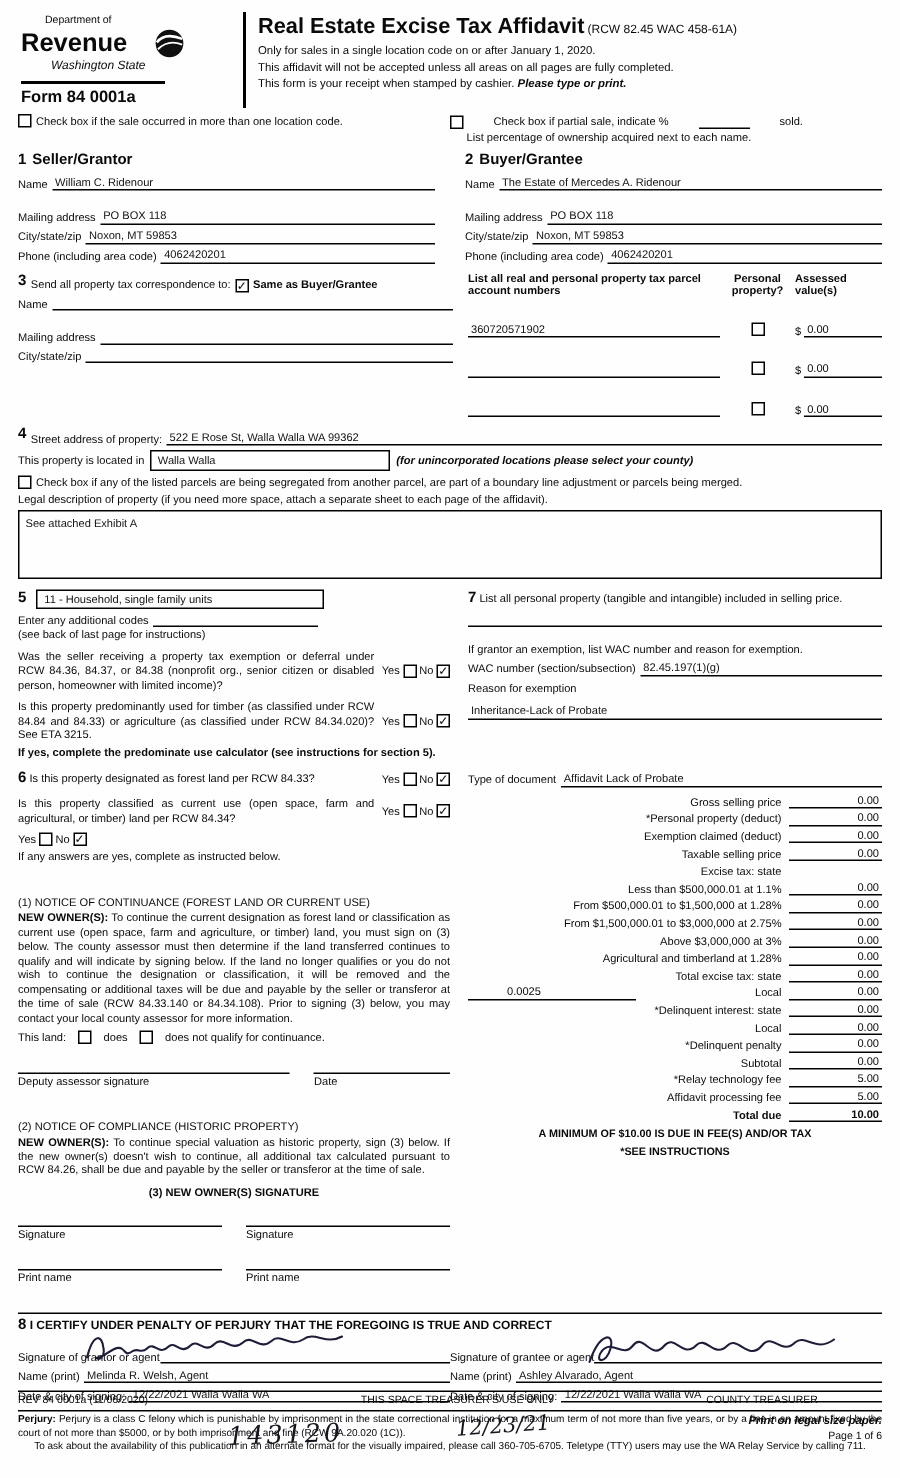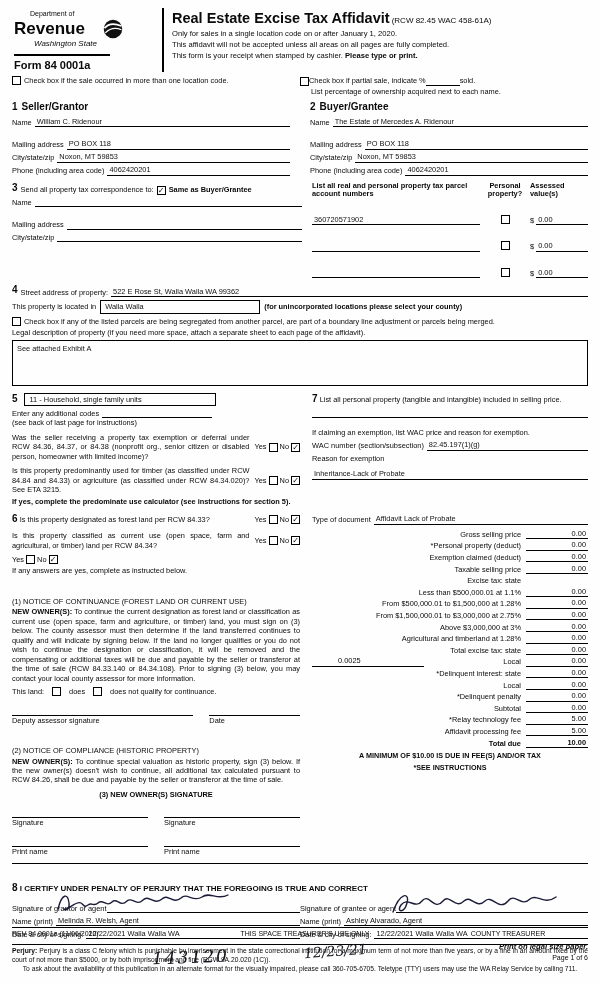--- a/index.html
+++ b/index.html
@@ -1,20 +1,20 @@
 <!DOCTYPE html>
 <html><head>
 <meta charset="utf-8">
 <style>
   html,body{margin:0;padding:0}
   body{width:600px;height:985px;background:#ffffff}
   .page{position:relative;width:600px;height:985px;box-sizing:border-box;padding:8px 12px 0;
         background:#fefefe;color:#0a0a0a;font-family:"Liberation Sans","DejaVu Sans",sans-serif;
         font-size:7.4px;line-height:1.28;overflow:hidden}
-  b{font-weight:bold}.it{}
+  b{font-weight:bold}.it{font-style:italic}
   .cb{display:inline-flex;justify-content:center;align-items:center;width:7px;height:7px;border:1px solid #000;
       font-size:8px;line-height:7px;background:#fff;flex:none;vertical-align:-1px;overflow:hidden}
   .fl{border-bottom:1px solid #000;min-height:9px;padding:0 2px}
   .grow{flex:1}
   .typed{color:#111}
   .hand{font-family:"DejaVu Serif",serif;font-style:italic;color:#15151e}
   
   .hdr{display:flex}
   .hdr-left{width:150px;padding:2px 6px 0 2px;box-sizing:border-box}
   .dept-small{font-size:7px;margin-left:16px}
@@ -24,21 +24,21 @@
   .dept-sub{font-size:8px;font-style:italic;margin-left:20px}
   .form-no{font-size:11px;font-weight:bold;margin-top:5px;border-top:2px solid #000;padding-top:2px;width:96px}
   .hdr-right{flex:1;border-left:2px solid #000;padding:1px 0 0 8px}
   .title{font-size:14.5px;font-weight:bold}
   .title-ref{font-size:8px}
   .sub{font-size:7.6px;margin-top:1.5px}
   
   .topchecks{display:flex;margin-top:4px}
   .tc-left{width:288px;display:flex;gap:3px;align-items:flex-start}
   .tc-right{flex:1}
-  .tc-line1{display:flex;gap:0;align-items:flex-end}
+  .tc-line1{display:flex;gap:20px;align-items:flex-end}
   .mini-line{display:inline-block;width:34px;border-bottom:1px solid #000;height:7px}
   .tc-indent{margin-left:11px;margin-top:1px}
   
   .twocol{display:flex;gap:20px;margin-top:5px}
   .col{flex:1;min-width:0}
   .sec-head{display:flex;gap:4px;align-items:baseline}
   .sec-num{font-weight:bold;font-size:10px}
   .sec-title{font-weight:bold;font-size:10px}
   .field{display:flex;align-items:flex-end;margin-top:2.5px}
   .field .lbl{white-space:nowrap;padding-right:3px}
@@ -87,21 +87,21 @@
   .doc-row .lbl{white-space:nowrap;padding-right:3px}
   .tax-table{margin-top:3px}
   .tax-row{display:flex;align-items:flex-end;height:11.6px}
   .tax-label{flex:1;text-align:right;padding-right:5px;white-space:nowrap;overflow:hidden}
   .tax-prefix{width:86px;text-align:left;padding-left:26px;border-bottom:1px solid #000}
   .tax-amt{width:58px;border-bottom:1px solid #000;text-align:right;padding:0 2px}
   .tax-amt.noline{border-bottom:none}
   .tax-row.bold .tax-label,.tax-row.bold .tax-amt{font-weight:bold}
   .tax-note{font-weight:bold;text-align:center;margin-top:3px;font-size:7.2px}
   
-  .sec8{border-top:1px solid #000;margin-top:7px;padding-top:18px;position:relative}
+  .sec8{border-top:1px solid #000;margin-top:19px;padding-top:2px;position:relative}
   .certify{font-weight:bold;font-size:8px}
   .s8cols{display:flex;margin-top:8px}
   .s8col{flex:1;position:relative}
   .s8line{display:flex;align-items:flex-end}
   .sig-svg{position:absolute;pointer-events:none}
   
   .perjury{border-top:1px solid #000;margin-top:5px;padding-top:2px;font-size:6.7px;text-align:justify;line-height:1.3}
   .perjury .p2{margin-top:1px;text-align:center}
   
   .bottom{position:absolute;left:12px;right:12px;bottom:0;height:58px}
@@ -313,21 +313,21 @@
             <span class="cb">✓</span>
         </div>
       </div>
       <div style="margin-top:2px"><b>If yes, complete the predominate use calculator (see instructions for section 5).</b></div>
     </div>
     <div class="sec7">
       <div class="q" style="margin-top:0">
         <div class="qtext"><b class="sec-num">7</b> <span>List all personal property (tangible and intangible) included in selling price.</span></div>
       </div>
       <div class="blank-line"></div>
-      <div style="margin-top:10px">If claiming an exemption, list WAC price and reason for exemption.</div>
+      <div style="margin-top:10px">If grantor an exemption, list WAC number and reason for exemption.</div>
       <div class="field">
           <span class="lbl">WAC number (section/subsection)</span>
           <span class="fl grow typed">82.45.197(1)(g)</span>
         </div>
       <div style="margin-top:3px">Reason for exemption</div>
       <div class="fl typed" style="margin-top:6px">Inheritance-Lack of Probate</div>
     </div>
   </div>
 
   <div class="sec6tax">

